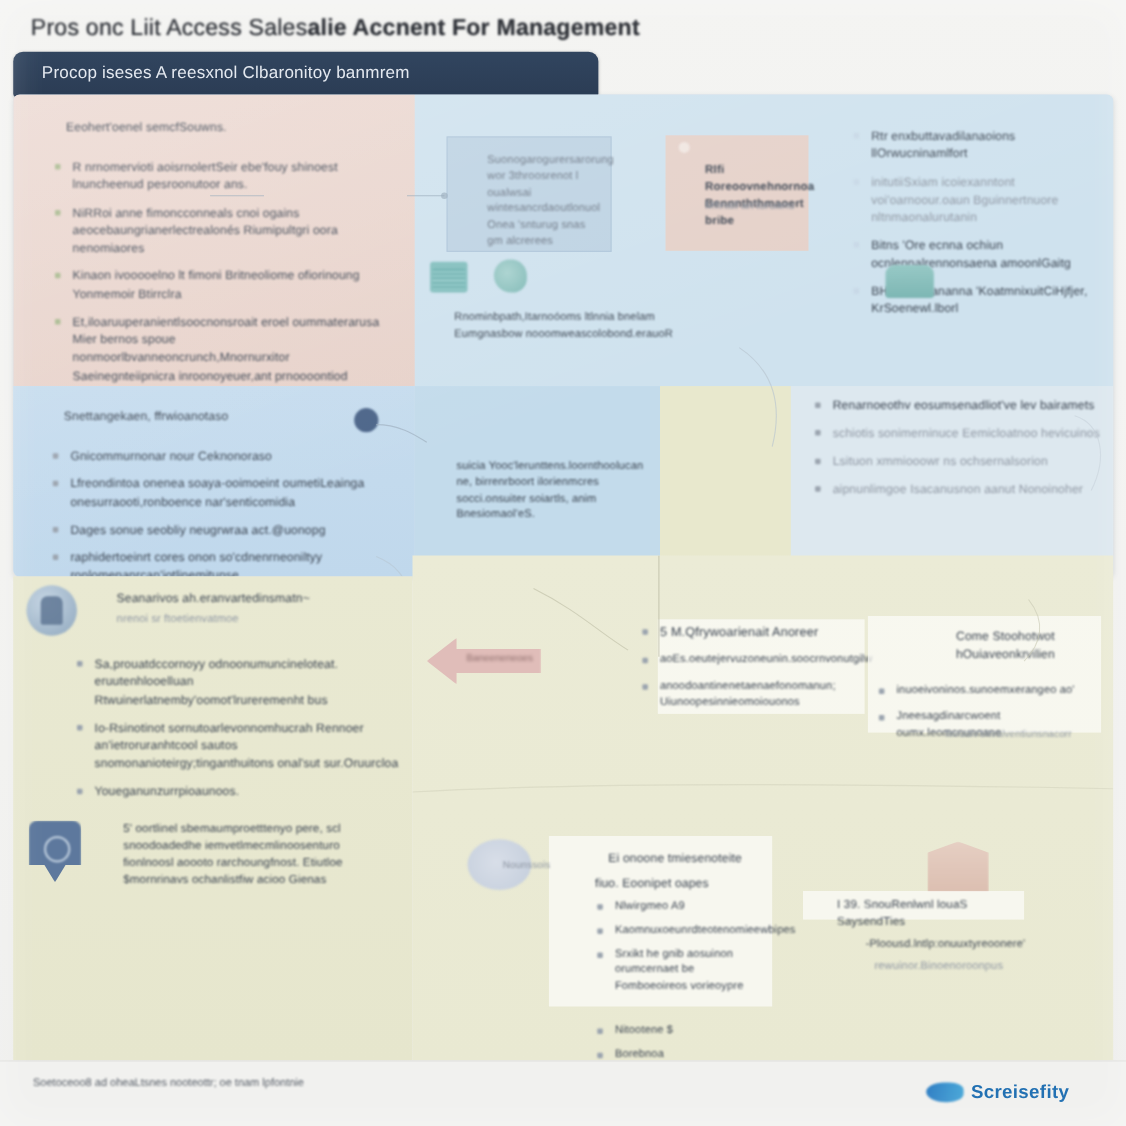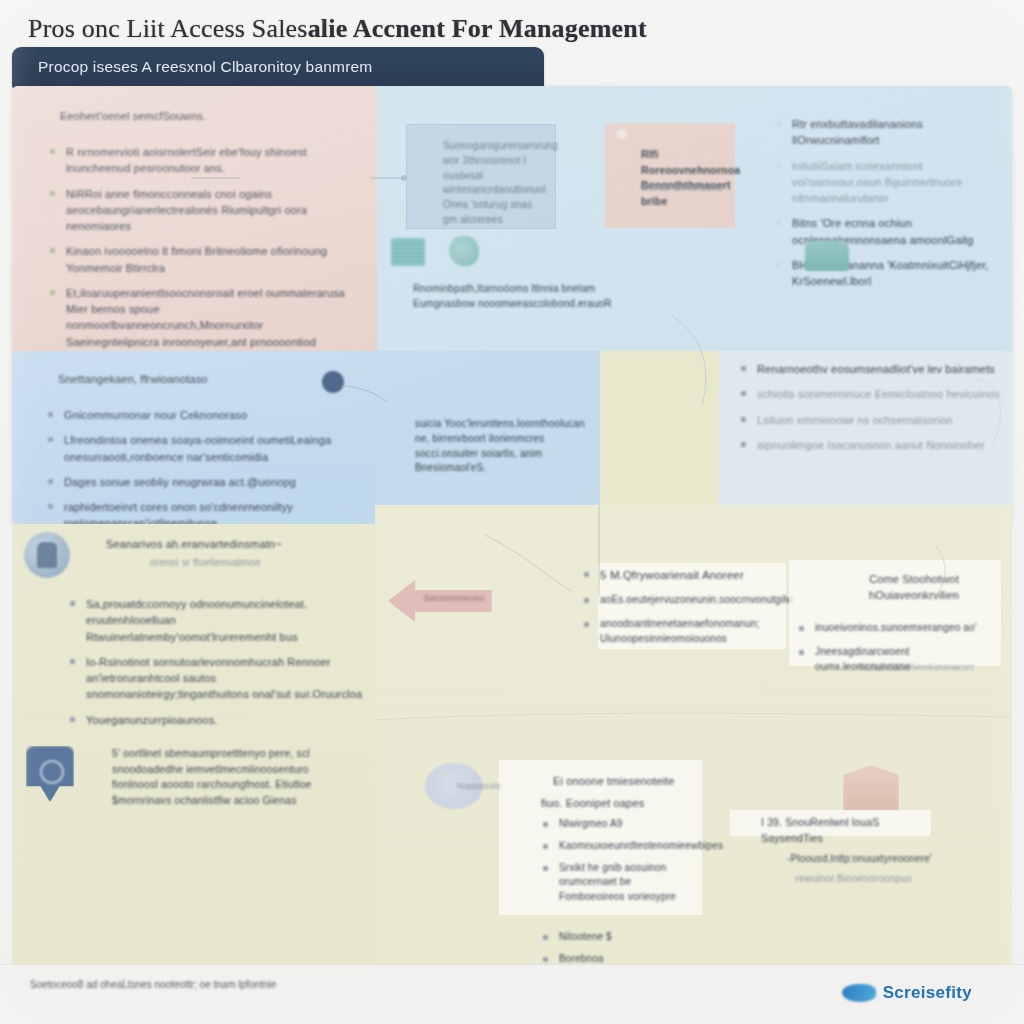--- a/index.html
+++ b/index.html
@@ -18,27 +18,26 @@
     width: 1024px;
     height: 1024px;
     background: linear-gradient(180deg,#f4f4f2 0%,#eeeeec 100%);
   }
 
   
   .page-title {
     position: absolute;
     left: 28px; top: 14px;
     width: 700px;
-    font-size: 26px;
+    font-size: 21px;
     letter-spacing: 0.2px;
     color: #2a2d33;
     white-space: nowrap;
     filter: blur(0.75px);
     text-shadow: 0 0 1.2px rgba(40,45,55,0.55);
-    font-family: Liberation Serif, serif;
   }
   .page-title b { font-weight: 700; }
 
   
   .header-bar {
     position: absolute;
     left: 12px; top: 47px;
     width: 532px; height: 42px;
     background: linear-gradient(180deg,#31455f 0%,#2b3c54 100%);
     border-radius: 9px 9px 4px 4px;
@@ -380,21 +379,21 @@
       <path d="M660,230 C690,250 700,280 690,320" stroke="#b9c5cf" stroke-width="1" fill="none" opacity=".65"></path>
       <path d="M330,300 C352,300 366,310 376,316" stroke="#9fb0c0" stroke-width="1" fill="none" opacity=".7"></path>
       <path d="M965,292 C990,300 995,330 980,360" stroke="#c3ced8" stroke-width="1" fill="none" opacity=".5"></path>
       <path d="M330,420 C350,428 356,440 360,452" stroke="#b7c4d0" stroke-width="1" fill="none" opacity=".55"></path>
     </svg>
   </div>
 
   <div class="cream-panel">
     <div class="ic ic-avatar" style="left:12px;top:8px;"></div>
     <div class="ft" style="position:absolute;left:70px;top:12px;width:260px;font-size:11px;">Seanarivos  ah.eranvartedinsmatn~</div>
-    <div class="ft faint" style="position:absolute;left:70px;top:32px;width:260px;font-size:10px;margin-left:44px;">nrenoi sr ftoetienvatmoe</div>
+    <div class="ft faint" style="position:absolute;left:70px;top:32px;width:260px;font-size:10px;">nrenoi sr ftoetienvatmoe</div>
 
     <ul class="bullet-list" style="position:absolute;left:52px;top:72px;width:300px;">
       <li class="ft">Sa,prouatdccornoyy odnoonumuncineloteat. eruutenhlooelluan Rtwuinerlatnemby'oomot'lrureremenht bus</li>
       <li class="ft">Io-Rsinotinot sornutoarlevonnomhucrah Rennoer an'ietroruranhtcool sautos snomonanioteirgy;tinganthuitons onal'sut sur.Oruurcloa</li>
       <li class="ft">Youeganunzurrpioaunoos.</li>
     </ul>
 
     <div class="ic ic-shield" style="left:14px;top:222px;"></div>
     <div class="ft" style="position:absolute;left:76px;top:222px;width:268px;font-size:10.5px;">5' oortlinel sbemaumproetttenyo pere, scl snoodoadedhe iemvetlmecmlinoosenturo fionlnoosl aoooto rarchoungfnost. Etiutloe $mornrinavs ochanlistfiw acioo Gienas</div>
   </div>

